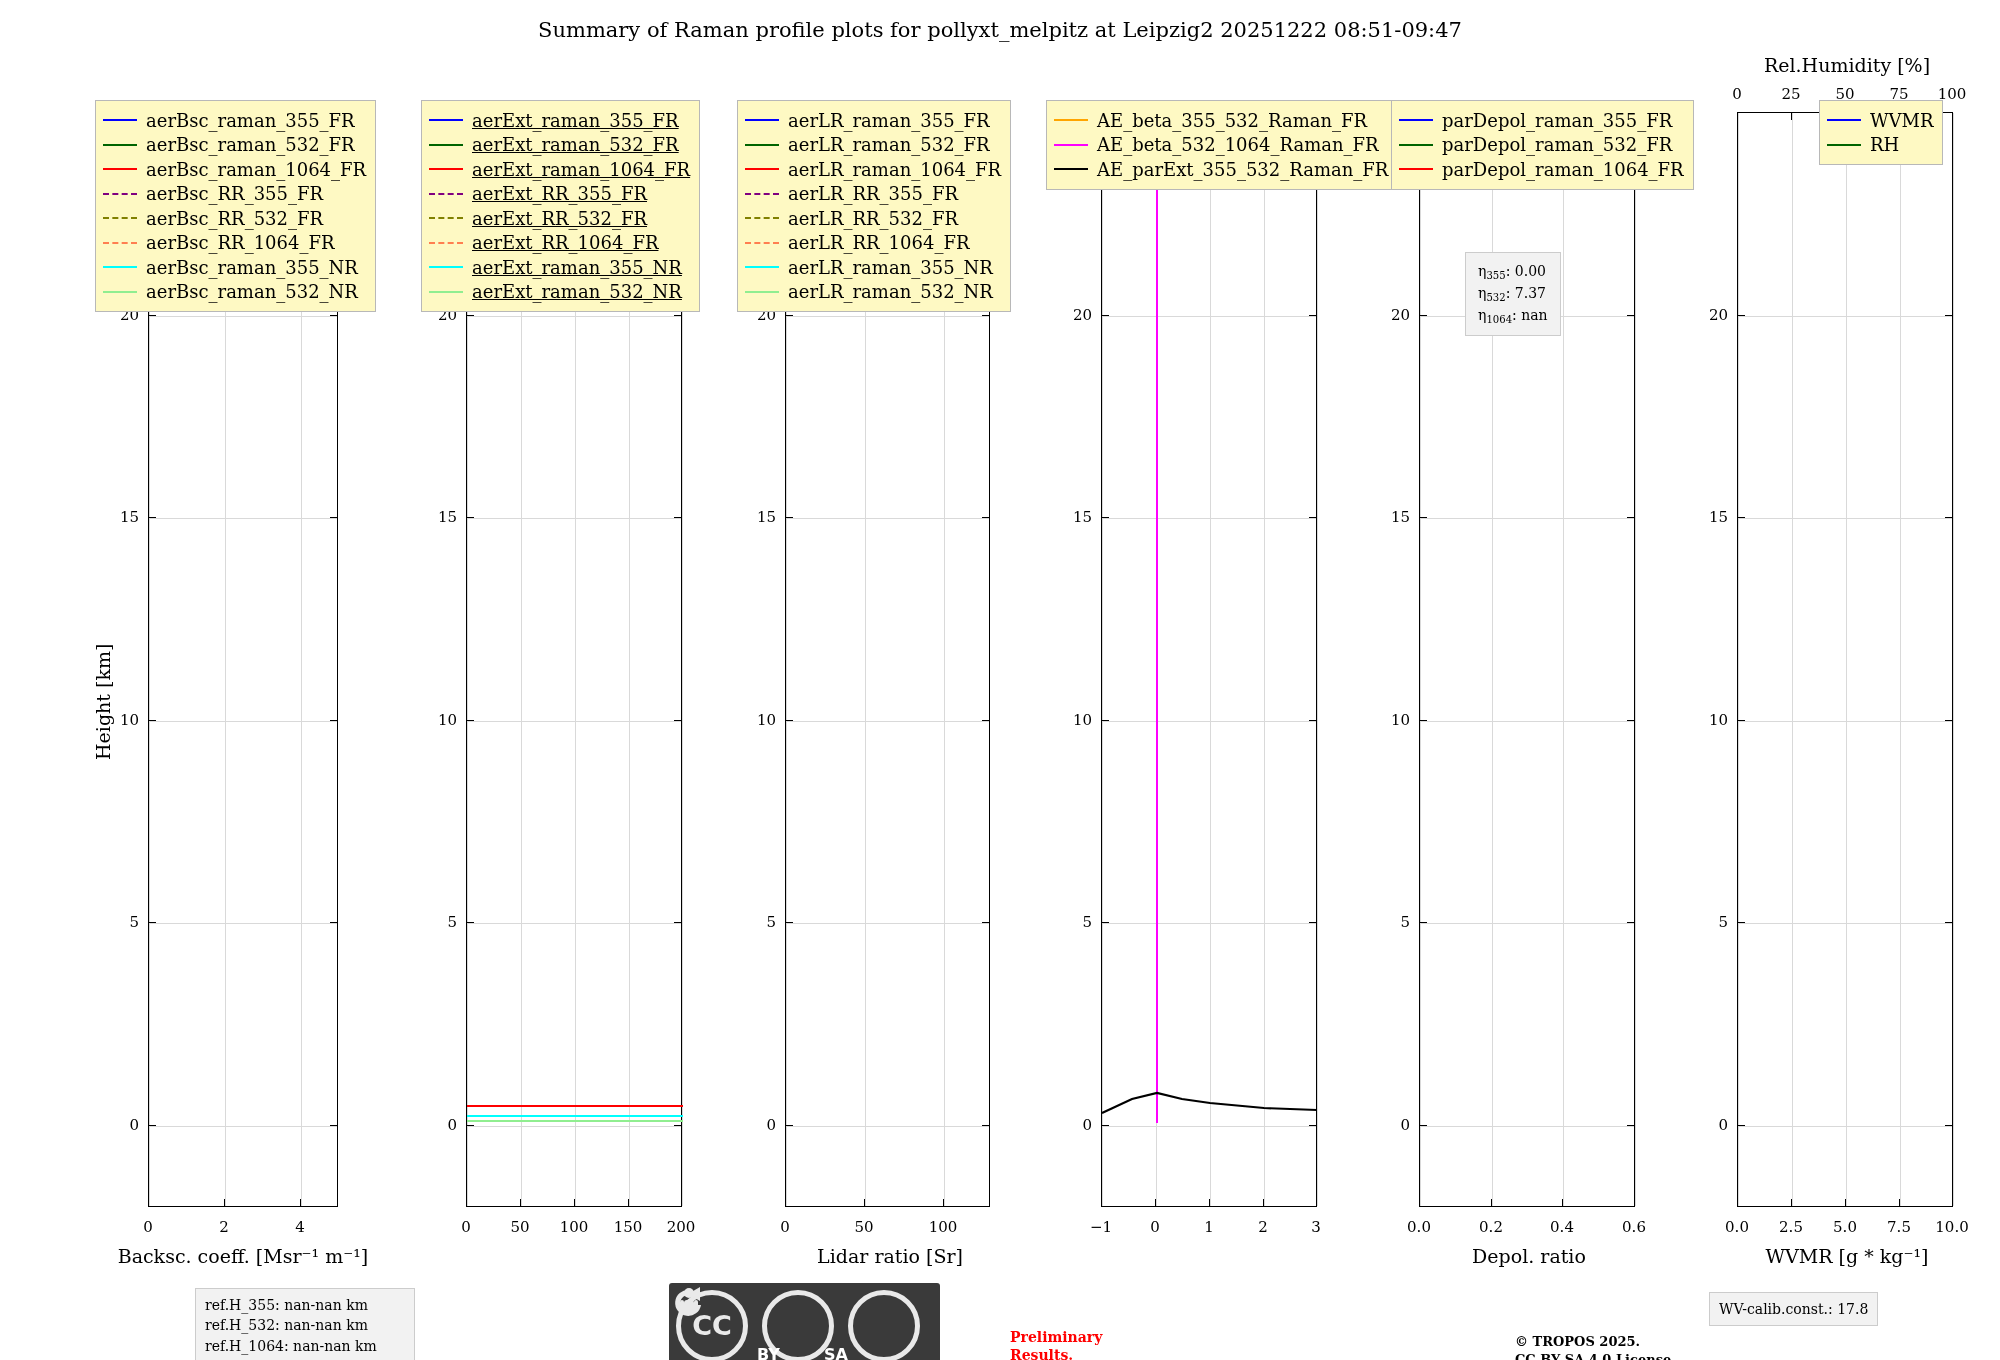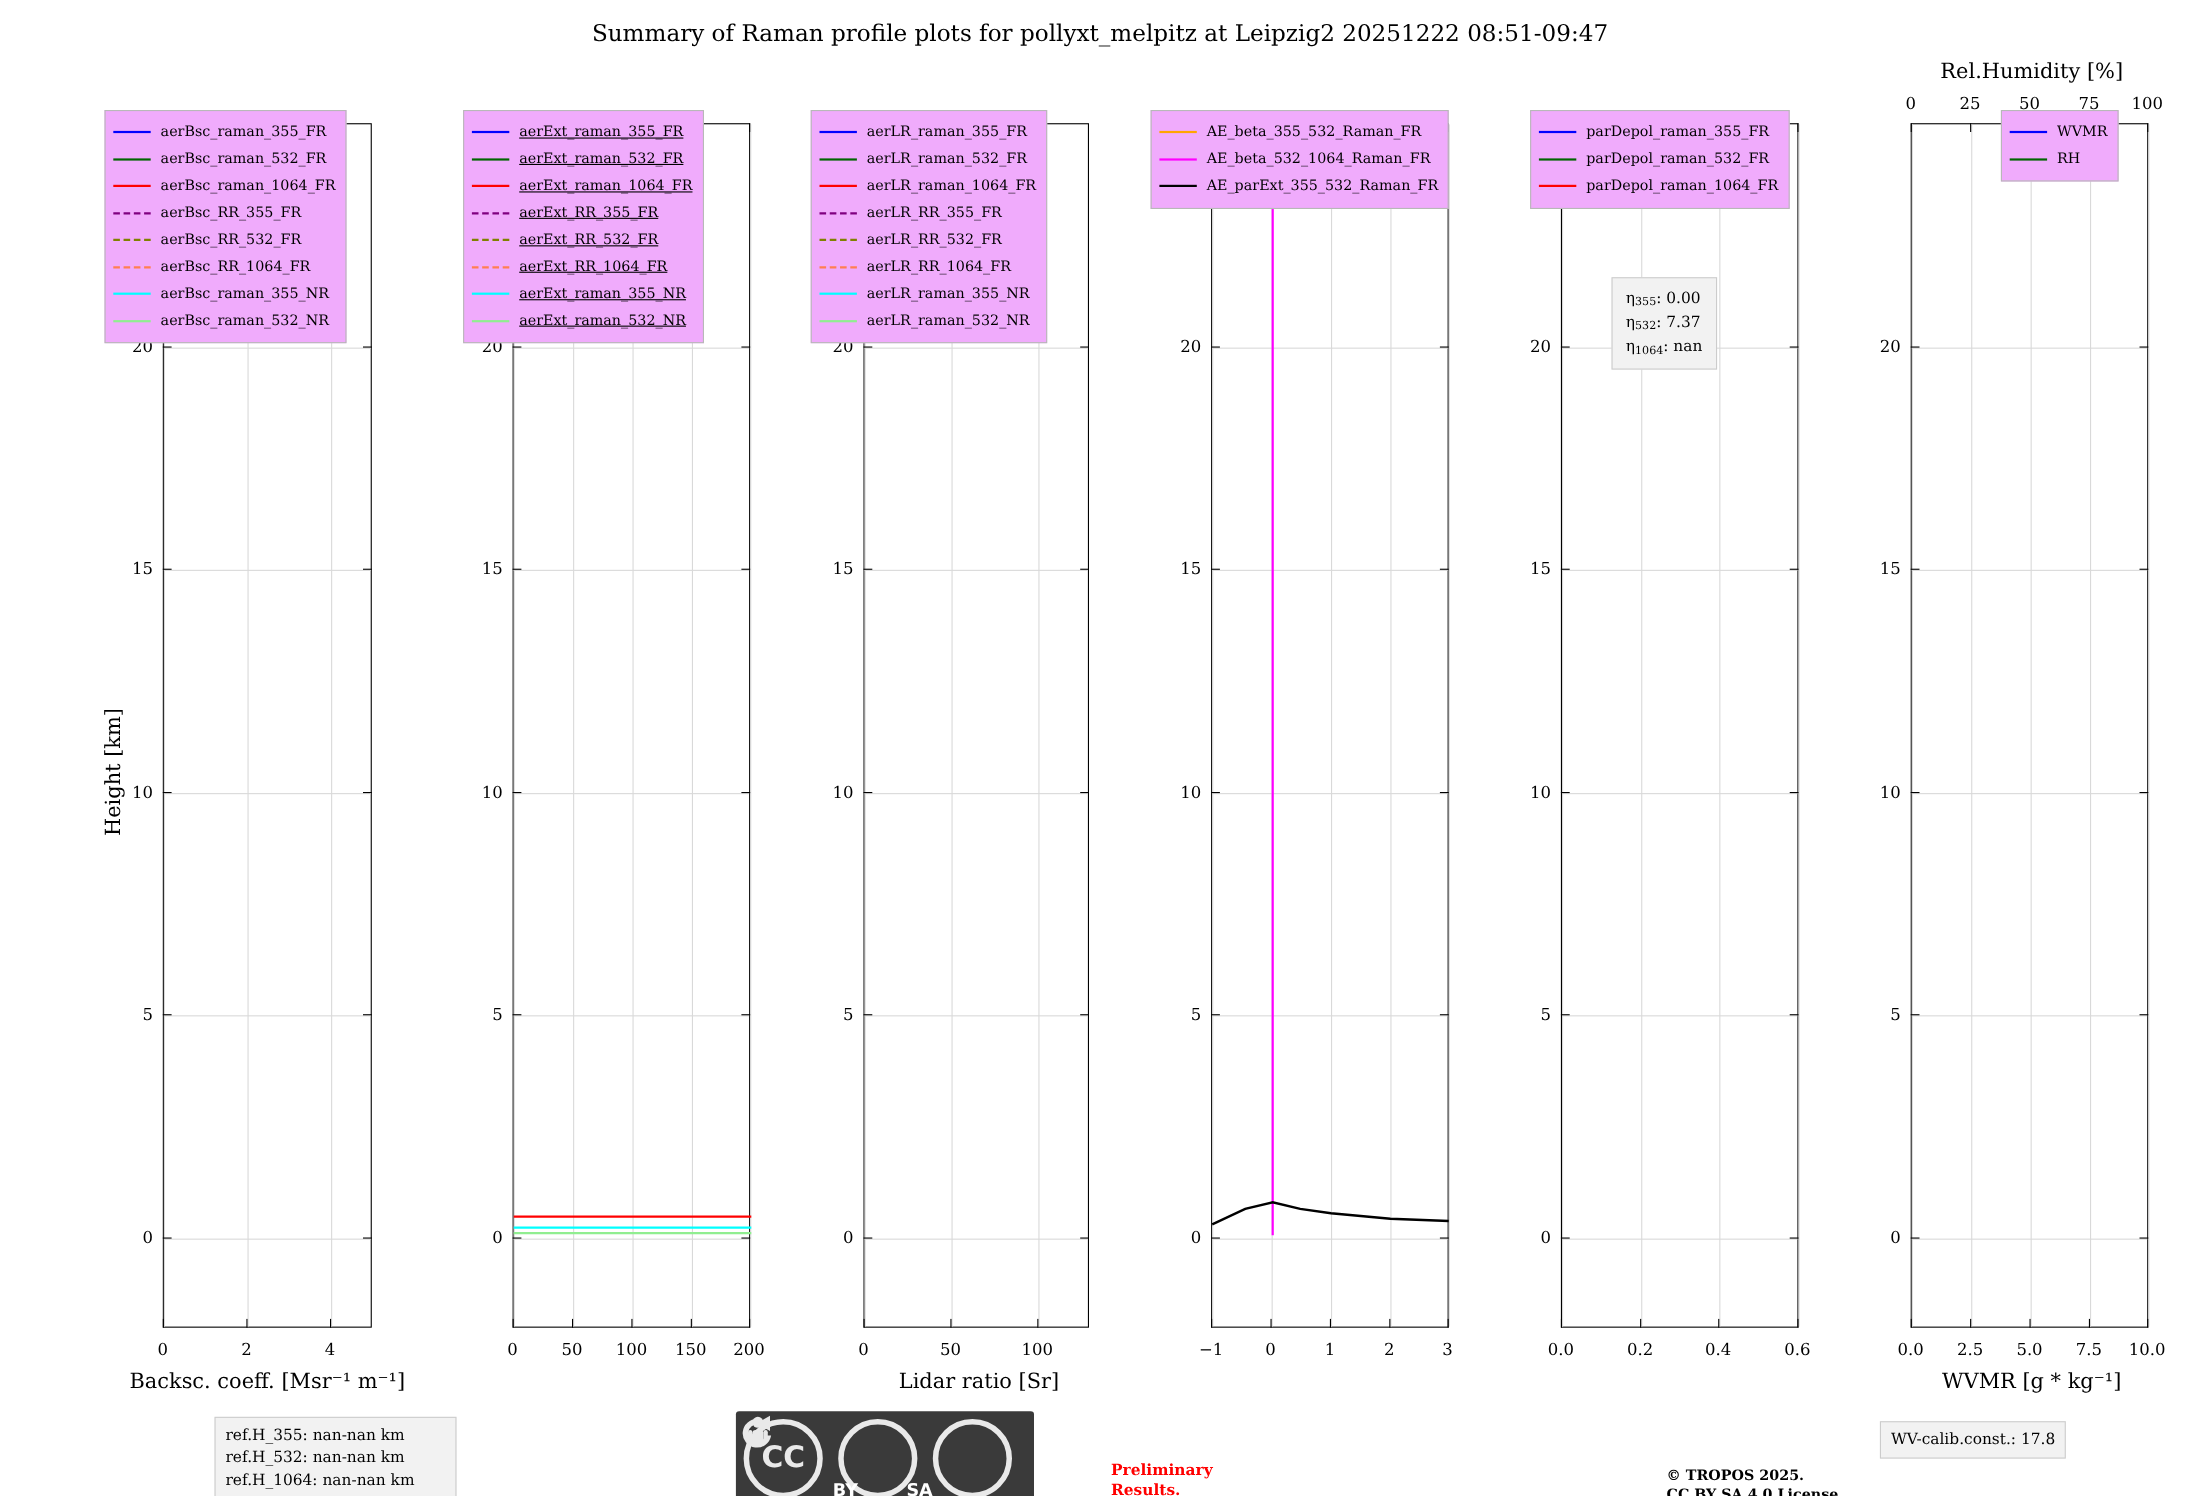--- a/index.html
+++ b/index.html
@@ -10,21 +10,21 @@
   .grid-h{position:absolute;left:0;width:100%;height:1px;background:#d9d9d9;}
   .grid-v{position:absolute;top:0;height:100%;width:1px;background:#d9d9d9;}
   .ytick{position:absolute;right:100%;transform:translateY(-50%);padding-right:9px;font-size:15px;font-family:"DejaVu Serif",serif;white-space:nowrap;}
   .ytickmark{position:absolute;left:0;width:8px;height:1.3px;background:#000;}
   .ytickmark.r{left:auto;right:0;}
   .xtick{position:absolute;top:100%;transform:translateX(-50%);padding-top:11px;font-size:15px;font-family:"DejaVu Serif",serif;white-space:nowrap;}
   .xtickmark{position:absolute;bottom:0;height:8px;width:1.3px;background:#000;}
   .xtickmark.t{bottom:auto;top:0;}
   .xlabel{position:absolute;top:1095px;padding-top:38px;width:100%;text-align:center;font-size:19px;font-family:"DejaVu Serif",serif;}
   .ylabel{position:absolute;font-size:19px;font-family:"DejaVu Serif",serif;transform:rotate(-90deg);transform-origin:left top;white-space:nowrap;}
-  .legend{position:absolute;background:#f0abfc;border:1px solid #b8b8b8;padding:7px 9px 7px 7px;font-size:13px;font-family:"DejaVu Serif",serif;z-index:6;}
+  .legend{position:absolute;background:#fef9c3;border:1px solid #b8b8b8;padding:7px 9px 7px 7px;font-size:18px;font-family:"DejaVu Serif",serif;z-index:6;}
   .legrow{display:flex;align-items:center;height:24.5px;white-space:nowrap;}
   .legline{width:34px;height:0;border-top-width:2px;margin-right:9px;flex:none;}
   .box{position:absolute;background:#f2f2f2;border:1px solid #cccccc;font-size:14px;font-family:"DejaVu Serif",serif;padding:6px 9px;line-height:1.45;z-index:6;}
   .cc{position:absolute;background:#3a3a3a;display:flex;align-items:center;border-radius:3px;}
   .ccc{width:62px;height:62px;border-radius:50%;background:#3a3a3a;border:5px solid #e9e9e9;color:#e9e9e9;display:flex;align-items:center;justify-content:center;font-size:27px;font-weight:bold;font-family:"DejaVu Sans",sans-serif;margin:0 7px;}
   .cclab{position:absolute;bottom:4px;font-size:16px;font-weight:bold;color:#fff;font-family:"DejaVu Sans",sans-serif;}
   .prelim{position:absolute;color:#ff0000;font-size:14px;font-weight:bold;font-family:"DejaVu Serif",serif;line-height:1.3;}
   .tropos{position:absolute;font-size:13px;font-weight:bold;font-family:"DejaVu Serif",serif;line-height:1.4;}
   .sup{font-size:0.72em;vertical-align:-0.25em;}
   svg{position:absolute;left:0;top:0;overflow:visible;}
@@ -360,20 +360,21 @@
   <div class="xtickmark" style="left:72px;"></div>
     <div class="xtickmark t" style="left:72px;"></div>
   <div class="xtickmark" style="left:143px;"></div>
     <div class="xtickmark t" style="left:143px;"></div>
   <div class="xtickmark" style="left:215px;"></div>
     <div class="xtickmark t" style="left:215px;"></div>
   <div class="xtick" style="left:0px;">0.0</div>
   <div class="xtick" style="left:72px;">0.2</div>
   <div class="xtick" style="left:143px;">0.4</div>
   <div class="xtick" style="left:215px;">0.6</div>
+  <div class="xlabel" style="left:-50px;width:320px;">Depol. ratio</div>
   <div class="legend" style="left:-28px;top:-12px;">
     <div class="legrow">
         <span class="legline" style="border-top:2px solid #0000ff;"></span>
         <span>parDepol_raman_355_FR</span>
       </div>
     <div class="legrow">
         <span class="legline" style="border-top:2px solid #006400;"></span>
         <span>parDepol_raman_532_FR</span>
       </div>
     <div class="legrow">

